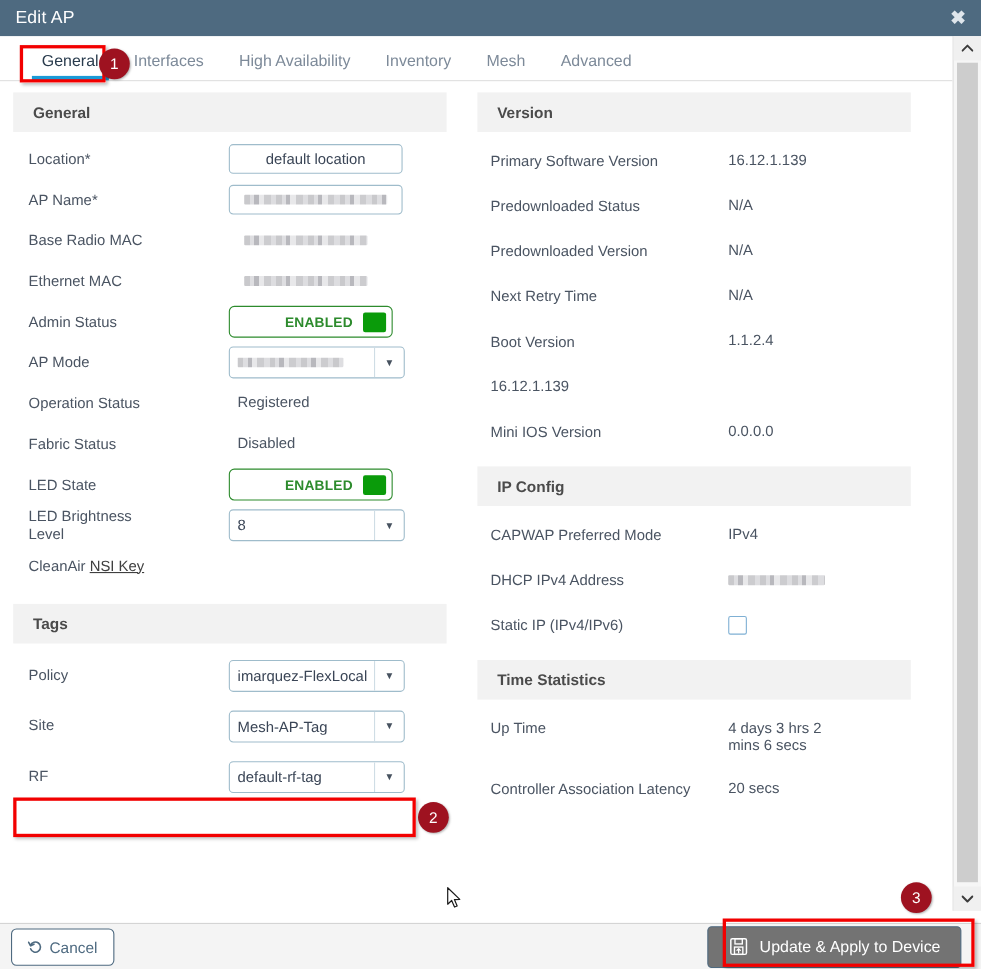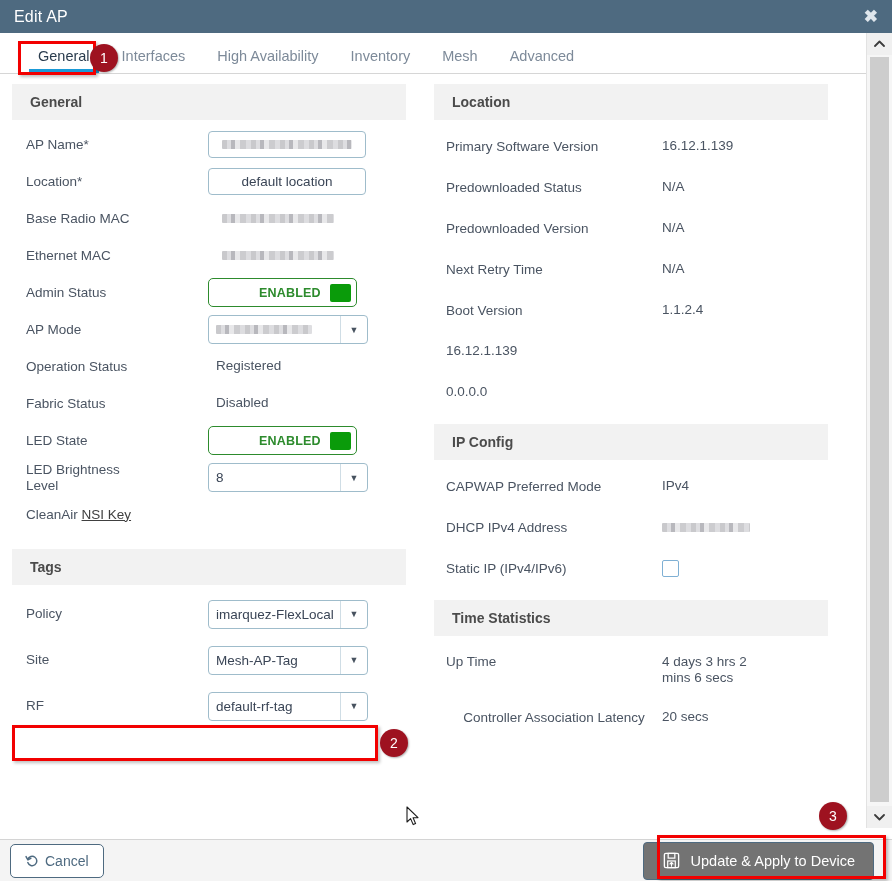--- a/index.html
+++ b/index.html
@@ -382,29 +382,29 @@
 </div>
 
 <div class="content">
   <div class="columns">
 
     <div class="col">
 
       <div class="section-head">General</div>
 
       <div class="frow">
+        <div class="flabel">Location*</div>
+        <input class="tinput" value="default location" style="">
+      </div>
+
+      <div class="frow">
         <div class="flabel">AP Name*</div>
         <div class="redacted">
           <div class="blurbar blur-inline"></div>
         </div>
-      </div>
-
-      <div class="frow">
-        <div class="flabel">Location*</div>
-        <input class="tinput" value="default location" style="">
       </div>
 
       <div class="frow">
         <div class="flabel">Base Radio MAC</div>
         <div class="blurbar blur-plain"></div>
       </div>
 
       <div class="frow">
         <div class="flabel">Ethernet MAC</div>
         <div class="blurbar blur-plain"></div>
@@ -482,21 +482,21 @@
         <div class="flabel">RF</div>
         <div class="tselect">
           <div class="sval">default-rf-tag</div>
           <div class="scaret">▼</div>
         </div>
       </div>
     </div>
 
     <div class="col-right">
 
-      <div class="section-head">Location</div>
+      <div class="section-head">Version</div>
 
       <div class="frow" style="min-height:41px;">
         <div class="flabel">Primary Software Version</div>
         <div class="fval">16.12.1.139</div>
       </div>
       <div class="frow" style="min-height:41px;">
         <div class="flabel">Predownloaded Status</div>
         <div class="fval">N/A</div>
       </div>
       <div class="frow" style="min-height:41px;">
@@ -508,20 +508,21 @@
         <div class="fval">N/A</div>
       </div>
       <div class="frow" style="min-height:41px;">
         <div class="flabel">Boot Version</div>
         <div class="fval">1.1.2.4</div>
       </div>
       <div class="frow" style="min-height:41px;">
         <div class="fval">16.12.1.139</div>
       </div>
       <div class="frow" style="min-height:41px;">
+        <div class="flabel">Mini IOS Version</div>
         <div class="fval">0.0.0.0</div>
       </div>
 
       <div class="section-head" style="margin-top:11px;">IP Config</div>
 
       <div class="frow" style="min-height:41px;">
         <div class="flabel">CAPWAP Preferred Mode</div>
         <div class="fval">IPv4</div>
       </div>
       <div class="frow" style="min-height:41px;">
@@ -532,21 +533,21 @@
         <div class="flabel">Static IP (IPv4/IPv6)</div>
         <div class="checkbox"></div>
       </div>
 
       <div class="section-head" style="margin-top:11px;">Time Statistics</div>
 
       <div class="frow" style="min-height:55px;align-items:flex-start;padding-top:12px;">
         <div class="flabel">Up Time</div>
         <div class="fval" style="width:100px;">4 days 3 hrs 2 mins 6 secs</div>
       </div>
-      <div class="frow" style="min-height:41px;text-align:center;">
+      <div class="frow" style="min-height:41px;">
         <div class="flabel">Controller Association Latency</div>
         <div class="fval">20 secs</div>
       </div>
     </div>
   </div>
 </div>
 
 <div class="scrollbar">
   <div class="sb-btn">
     <svg class="icon-svg" width="11" height="8" viewBox="0 0 11 8">

